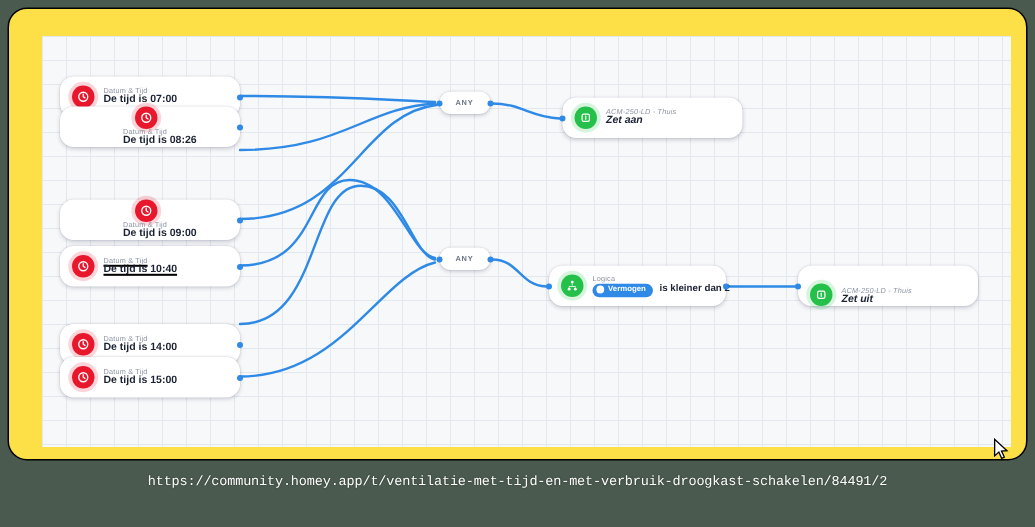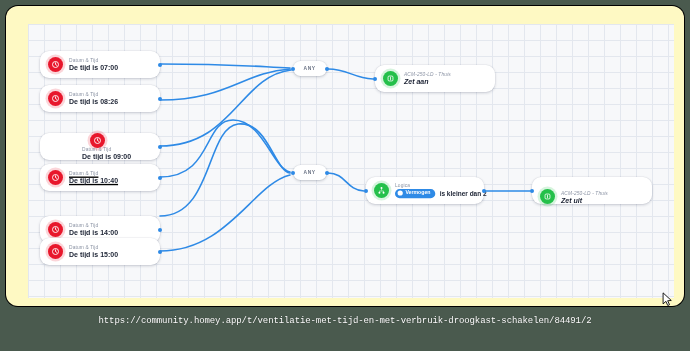--- a/index.html
+++ b/index.html
@@ -6,21 +6,21 @@
   body{
     width:690px;height:351px;overflow:hidden;
     background:#4a5a4e;
     font-family:"Liberation Sans", sans-serif;
   }
   .screen{position:relative;width:690px;height:351px;}
 
   
   .frame{
     position:absolute;left:6px;top:6px;width:678px;height:300px;
-    background:#fef9c3;border-radius:12px;
+    background:#fde047;border-radius:12px;
     box-shadow:0 0 0 1px #000;
   }
   .canvas{
     position:absolute;left:22px;top:18px;width:646px;height:274px;
     background:#f7f8fa;
     overflow:hidden;
     background-image:
       linear-gradient(to right, #e3e7ee 1px, transparent 1px),
       linear-gradient(to bottom, #e3e7ee 1px, transparent 1px);
     background-size:16px 16px;
@@ -155,21 +155,21 @@
               <path d="M12 7.5V12l3 2" stroke-linecap="round"></path>
           </svg>
         </span>
         <span class="node-text">
           <span class="node-sub">Datum &amp; Tijd</span>
           <span class="node-title">De tijd is 07:00</span>
         </span>
         <span class="port out"></span>
       </div>
 
-      <div class="node trigger-node" style="left:12px;top:61px;">
+      <div class="node trigger-node" style="left:12px;top:47px;flex-direction:column;">
         <span class="node-icon icon-red">
           <svg width="9" height="9" viewBox="0 0 24 24" fill="none" stroke="#fff" stroke-width="2.4">
             <circle cx="12" cy="12" r="8"></circle>
               <path d="M12 7.5V12l3 2" stroke-linecap="round"></path>
           </svg>
         </span>
         <span class="node-text">
           <span class="node-sub">Datum &amp; Tijd</span>
           <span class="node-title">De tijd is 08:26</span>
         </span>

